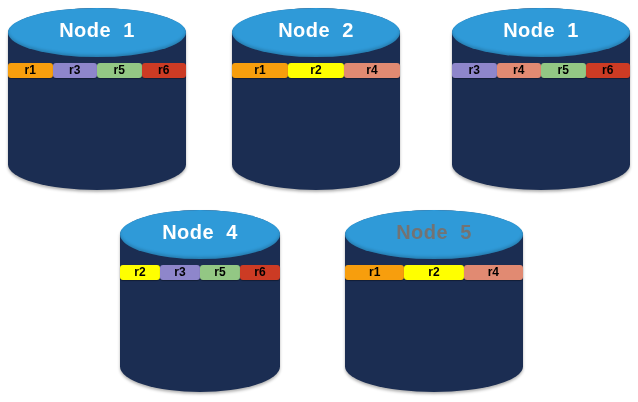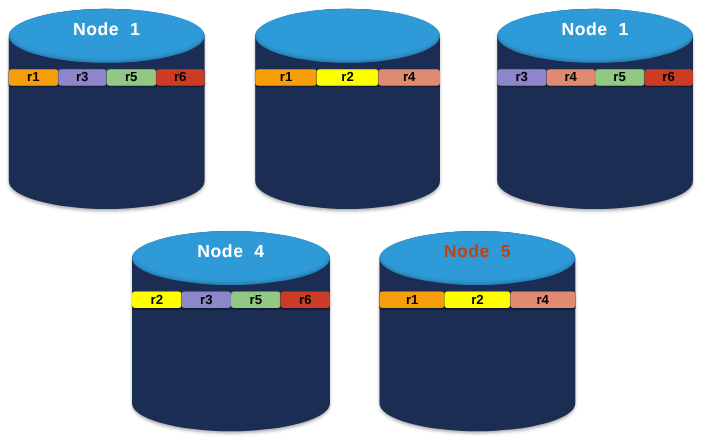--- a/index.html
+++ b/index.html
@@ -47,21 +47,21 @@
     box-shadow: inset 0 -2px 3px rgba(0,0,0,0.18);
   }
   .cyl-title {
     position: absolute;
     left: 0;
     width: 100%;
     top: 6%;
     text-align: center;
     color: #ffffff;
     font-weight: bold;
-    font-size: 16px;
+    font-size: 20px;
     letter-spacing: 0.5px;
     white-space: pre;
     z-index: 4;
   }
 
   .bars {
     position: absolute;
     left: 0;
     width: 100%;
     top: 30%;
@@ -94,51 +94,52 @@
       <div class="bars">
         <div class="bar" style="background: rgb(247, 158, 13);">r1</div>
         <div class="bar" style="background: rgb(142, 134, 203);">r3</div>
         <div class="bar" style="background: rgb(147, 199, 132);">r5</div>
         <div class="bar" style="background: rgb(204, 59, 36);">r6</div>
       </div>
     </div>
     <div class="node" style="left: 232px; top: 8px; width: 168px; height: 182px;">
       <div class="cyl-body" style="background: rgb(27, 45, 82);"></div>
       <div class="cyl-top" style="background: rgb(47, 154, 216);"></div>
+      <div class="cyl-title" style="color: rgb(255, 255, 255);">Node  2</div>
       <div class="bars">
         <div class="bar" style="background: rgb(247, 158, 13);">r1</div>
         <div class="bar" style="background: rgb(255, 255, 0);">r2</div>
         <div class="bar" style="background: rgb(225, 138, 114);">r4</div>
       </div>
     </div>
     <div class="node" style="left: 452px; top: 8px; width: 178px; height: 182px;">
       <div class="cyl-body" style="background: rgb(27, 45, 82);"></div>
       <div class="cyl-top" style="background: rgb(47, 154, 216);"></div>
       <div class="cyl-title" style="color: rgb(255, 255, 255);">Node  1</div>
       <div class="bars">
         <div class="bar" style="background: rgb(142, 134, 203);">r3</div>
         <div class="bar" style="background: rgb(225, 138, 114);">r4</div>
         <div class="bar" style="background: rgb(147, 199, 132);">r5</div>
         <div class="bar" style="background: rgb(204, 59, 36);">r6</div>
       </div>
     </div>
-    <div class="node" style="left: 120px; top: 210px; width: 180px; height: 182px; text-decoration: underline;">
+    <div class="node" style="left: 120px; top: 210px; width: 160px; height: 182px; text-decoration: underline;">
       <div class="cyl-body" style="background: rgb(27, 45, 82);"></div>
       <div class="cyl-top" style="background: rgb(47, 154, 216);"></div>
       <div class="cyl-title" style="color: rgb(255, 255, 255);">Node  4</div>
       <div class="bars">
         <div class="bar" style="background: rgb(255, 255, 0);">r2</div>
         <div class="bar" style="background: rgb(142, 134, 203);">r3</div>
         <div class="bar" style="background: rgb(147, 199, 132);">r5</div>
         <div class="bar" style="background: rgb(204, 59, 36);">r6</div>
       </div>
     </div>
     <div class="node" style="left: 345px; top: 210px; width: 178px; height: 182px;">
       <div class="cyl-body" style="background: rgb(27, 45, 82);"></div>
       <div class="cyl-top" style="background: rgb(47, 154, 216);"></div>
-      <div class="cyl-title" style="color: #c2410c;">Node  5</div>
+      <div class="cyl-title" style="color: #737373;">Node  5</div>
       <div class="bars">
         <div class="bar" style="background: rgb(247, 158, 13);">r1</div>
         <div class="bar" style="background: rgb(255, 255, 0);">r2</div>
         <div class="bar" style="background: rgb(225, 138, 114);">r4</div>
       </div>
     </div>
   </div>
 
 </body></html>

